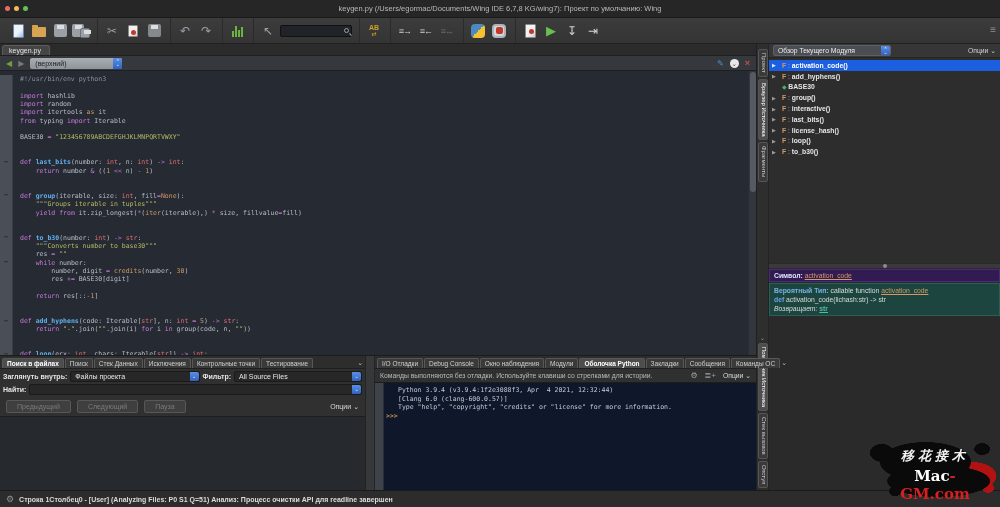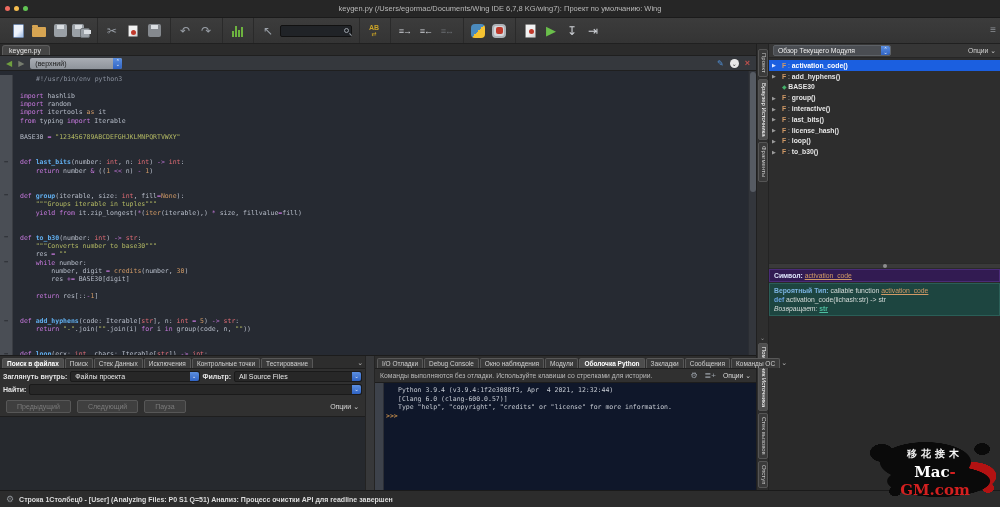--- a/index.html
+++ b/index.html
@@ -68,21 +68,21 @@
                  display:flex; align-items:center; justify-content:center; }
   .close-x { color:#c0504d; font-size:9px; font-weight:bold; }
 
   .code-wrap { flex:1 1 auto; background:#262a32; position:relative; overflow:hidden; display:flex; }
   .code-lines { flex:1 1 auto; font-family:"DejaVu Sans Mono", monospace; font-size:6.5px; line-height:8.35px; padding-top:4px; }
   .code-line { display:flex; height:8.35px; white-space:pre; }
   .fold-cell { flex:0 0 13px; background:#4a4e55; border-right:1px solid #3a3d43; display:flex; align-items:center; justify-content:center; }
   .fold-mark { color:#24262b; font-weight:bold; font-size:7px; line-height:5px; }
   .code-text { padding-left:7px; }
   .tk-kw{color:#c678dd;} .tk-fn{color:#61afef; font-weight:bold;} .tk-ty{color:#e06c75;}
-  .tk-nm{color:#d19a66;} .tk-st{color:#b3b963;} .tk-cm{color:#8a919e;margin-left:16px;} .tk-op{color:#c678dd;} .tk-pl{color:#b6bcc8;}
+  .tk-nm{color:#d19a66;} .tk-st{color:#b3b963;} .tk-cm{color:#8a919e;} .tk-op{color:#c678dd;} .tk-pl{color:#b6bcc8;}
   .code-scrollbar { flex:0 0 8px; background:#33363c; border-left:1px solid #2a2d33; }
   .code-thumb { width:6px; margin:1px auto; height:120px; background:#565b63; border-radius:3px; }
 
   
   .bottom-row { flex:0 0 135px; display:flex; border-top:1px solid #1c1c1c; min-width:0; }
   .search-panel { flex:0 0 366px; background:#303030; display:flex; flex-direction:column; border-right:1px solid #232323; }
   .htab-row { height:13px; display:flex; align-items:flex-end; gap:1px; padding:1px 2px 0 2px; background:#2d2d2d;
               border-bottom:1px solid #1f1f1f; position:relative; flex:0 0 auto; }
   .htab { background:#3a3a3a; border:1px solid #585858; border-bottom:none; border-radius:2px 2px 0 0;
           color:#cfcfcf; font-size:6.5px; padding:1px 4px; white-space:nowrap; }
@@ -162,21 +162,21 @@
        radial-gradient(ellipse 52px 16px at 55% 72%, #0a0a0a 98%, transparent 100%),
        radial-gradient(ellipse 12px 9px at 12% 28%, #0a0a0a 98%, transparent 100%),
        radial-gradient(ellipse 8px 6px at 88% 22%, #0a0a0a 98%, transparent 100%),
        radial-gradient(ellipse 6px 5px at 22% 88%, #0a0a0a 98%, transparent 100%);
   }
   .wm-red { position:absolute; right:2px; bottom:6px; width:52px; height:34px;
      background: radial-gradient(ellipse 24px 14px at 55% 50%, #b31212 98%, transparent 100%),
                  radial-gradient(ellipse 8px 6px at 15% 20%, #b31212 98%, transparent 100%),
                  radial-gradient(ellipse 6px 5px at 85% 85%, #b31212 98%, transparent 100%); }
   .wm-text { position:absolute; left:14px; top:12px; width:110px; text-align:center; }
-  .wm-cn { color:#f2f2f2; font-size:10px; letter-spacing:4px; font-weight:bold; }
+  .wm-cn { color:#f2f2f2; font-size:13px; letter-spacing:4px; font-weight:bold;font-style:italic; }
   .wm-latin { margin-top:2px; color:#fff; font-size:15px; font-weight:bold; font-family:"DejaVu Serif", serif; }
   .wm-latin .suffix { color:#d42020; }
 </style>
 </head>
 <body>
 
 <div class="app">
 
   <div class="titlebar">
     <div class="lights">

